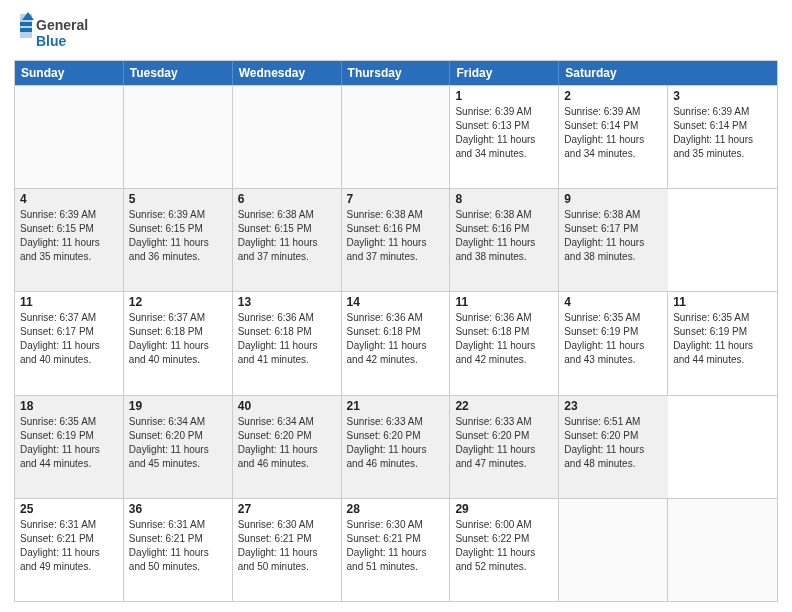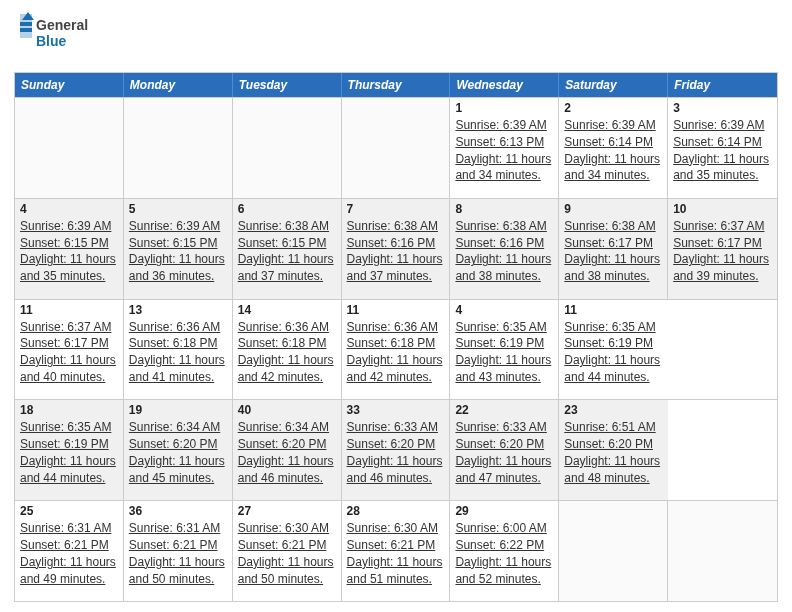--- a/index.html
+++ b/index.html
@@ -14,21 +14,21 @@
       width: 792px;
       height: 612px;
       padding: 10px 14px 10px 14px;
       display: flex;
       flex-direction: column;
     }
     .header {
       display: flex;
       justify-content: space-between;
       align-items: flex-start;
-      margin-bottom: 18px;
+      margin-bottom: 6px;
     }
     .logo {
       display: flex;
       align-items: center;
       gap: 4px;
     }
     .title-block {
       text-align: right;
     }
     .month-title {
@@ -52,21 +52,20 @@
       grid-template-columns: repeat(7, 1fr);
       background: #2a6ebb;
     }
     .cal-header-cell {
       color: #fff;
       font-size: 12px;
       font-weight: bold;
       padding: 5px 6px;
       border-right: 1px solid #4a8edb;
       text-align: left;
-      font-style: italic;
     }
     .cal-header-cell:last-child { border-right: none; }
     .cal-body {
       flex: 1;
       display: flex;
       flex-direction: column;
     }
     .cal-row {
       display: grid;
       grid-template-columns: repeat(7, 1fr);
@@ -84,24 +83,23 @@
     .cal-cell:last-child { border-right: none; }
     .cal-cell.empty { background: #fafafa; }
     .day-num {
       font-size: 12px;
       font-weight: bold;
       color: #222;
       display: block;
       margin-bottom: 2px;
     }
     .day-info {
-      font-size: 12px;
+      font-size: 10px;
       color: #333;
       line-height: 1.4;
-      text-decoration: underline;
     }
     .row-shaded .cal-cell {
       background: #f0f0f0;
     }
   </style>
 </head>
 <body>
 
 <div class="page">
   <div class="header">
@@ -117,26 +115,25 @@
 </div>
     <div class="title-block">
       <div class="month-title"></div>
       <div class="location"></div>
     </div>
   </div>
 
   <div class="calendar">
     <div class="cal-header-row">
     <div class="cal-header-cell">Sunday</div>
-        <div class="cal-header-cell">Monday</div>
         <div class="cal-header-cell">Tuesday</div>
+        <div class="cal-header-cell">Wednesday</div>
         <div class="cal-header-cell">Thursday</div>
-        <div class="cal-header-cell">Wednesday</div>
+        <div class="cal-header-cell">Friday</div>
         <div class="cal-header-cell">Saturday</div>
-        <div class="cal-header-cell">Friday</div>
       </div>
     <div class="cal-body">
     <div class="cal-row">
           <div class="cal-cell empty"></div>
           <div class="cal-cell empty"></div>
           <div class="cal-cell empty"></div>
           <div class="cal-cell empty"></div>
           <div class="cal-cell">
             <span class="day-num">1</span>
             <div class="day-info">Sunrise: 6:39 AM
@@ -186,35 +183,35 @@
             <div class="day-info">Sunrise: 6:38 AM
 Sunset: 6:16 PM
 Daylight: 11 hours and 38 minutes.</div>
           </div>
           <div class="cal-cell">
             <span class="day-num">9</span>
             <div class="day-info">Sunrise: 6:38 AM
 Sunset: 6:17 PM
 Daylight: 11 hours and 38 minutes.</div>
           </div>
-          <div class="cal-cell">
-            <span class="day-num">10</span>
-            <div class="day-info">Sunrise: 6:37 AM
-Sunset: 6:17 PM
-Daylight: 11 hours and 39 minutes.</div>
-          </div>
         </div>
         <div class="cal-row">
           <div class="cal-cell">
             <span class="day-num">11</span>
             <div class="day-info">Sunrise: 6:37 AM
 Sunset: 6:17 PM
 Daylight: 11 hours and 40 minutes.</div>
           </div>
           <div class="cal-cell">
+            <span class="day-num">12</span>
+            <div class="day-info">Sunrise: 6:37 AM
+Sunset: 6:18 PM
+Daylight: 11 hours and 40 minutes.</div>
+          </div>
+          <div class="cal-cell">
             <span class="day-num">13</span>
             <div class="day-info">Sunrise: 6:36 AM
 Sunset: 6:18 PM
 Daylight: 11 hours and 41 minutes.</div>
           </div>
           <div class="cal-cell">
             <span class="day-num">14</span>
             <div class="day-info">Sunrise: 6:36 AM
 Sunset: 6:18 PM
 Daylight: 11 hours and 42 minutes.</div>
@@ -251,21 +248,21 @@
 Sunset: 6:20 PM
 Daylight: 11 hours and 45 minutes.</div>
           </div>
           <div class="cal-cell">
             <span class="day-num">40</span>
             <div class="day-info">Sunrise: 6:34 AM
 Sunset: 6:20 PM
 Daylight: 11 hours and 46 minutes.</div>
           </div>
           <div class="cal-cell">
-            <span class="day-num">33</span>
+            <span class="day-num">21</span>
             <div class="day-info">Sunrise: 6:33 AM
 Sunset: 6:20 PM
 Daylight: 11 hours and 46 minutes.</div>
           </div>
           <div class="cal-cell">
             <span class="day-num">22</span>
             <div class="day-info">Sunrise: 6:33 AM
 Sunset: 6:20 PM
 Daylight: 11 hours and 47 minutes.</div>
           </div>

